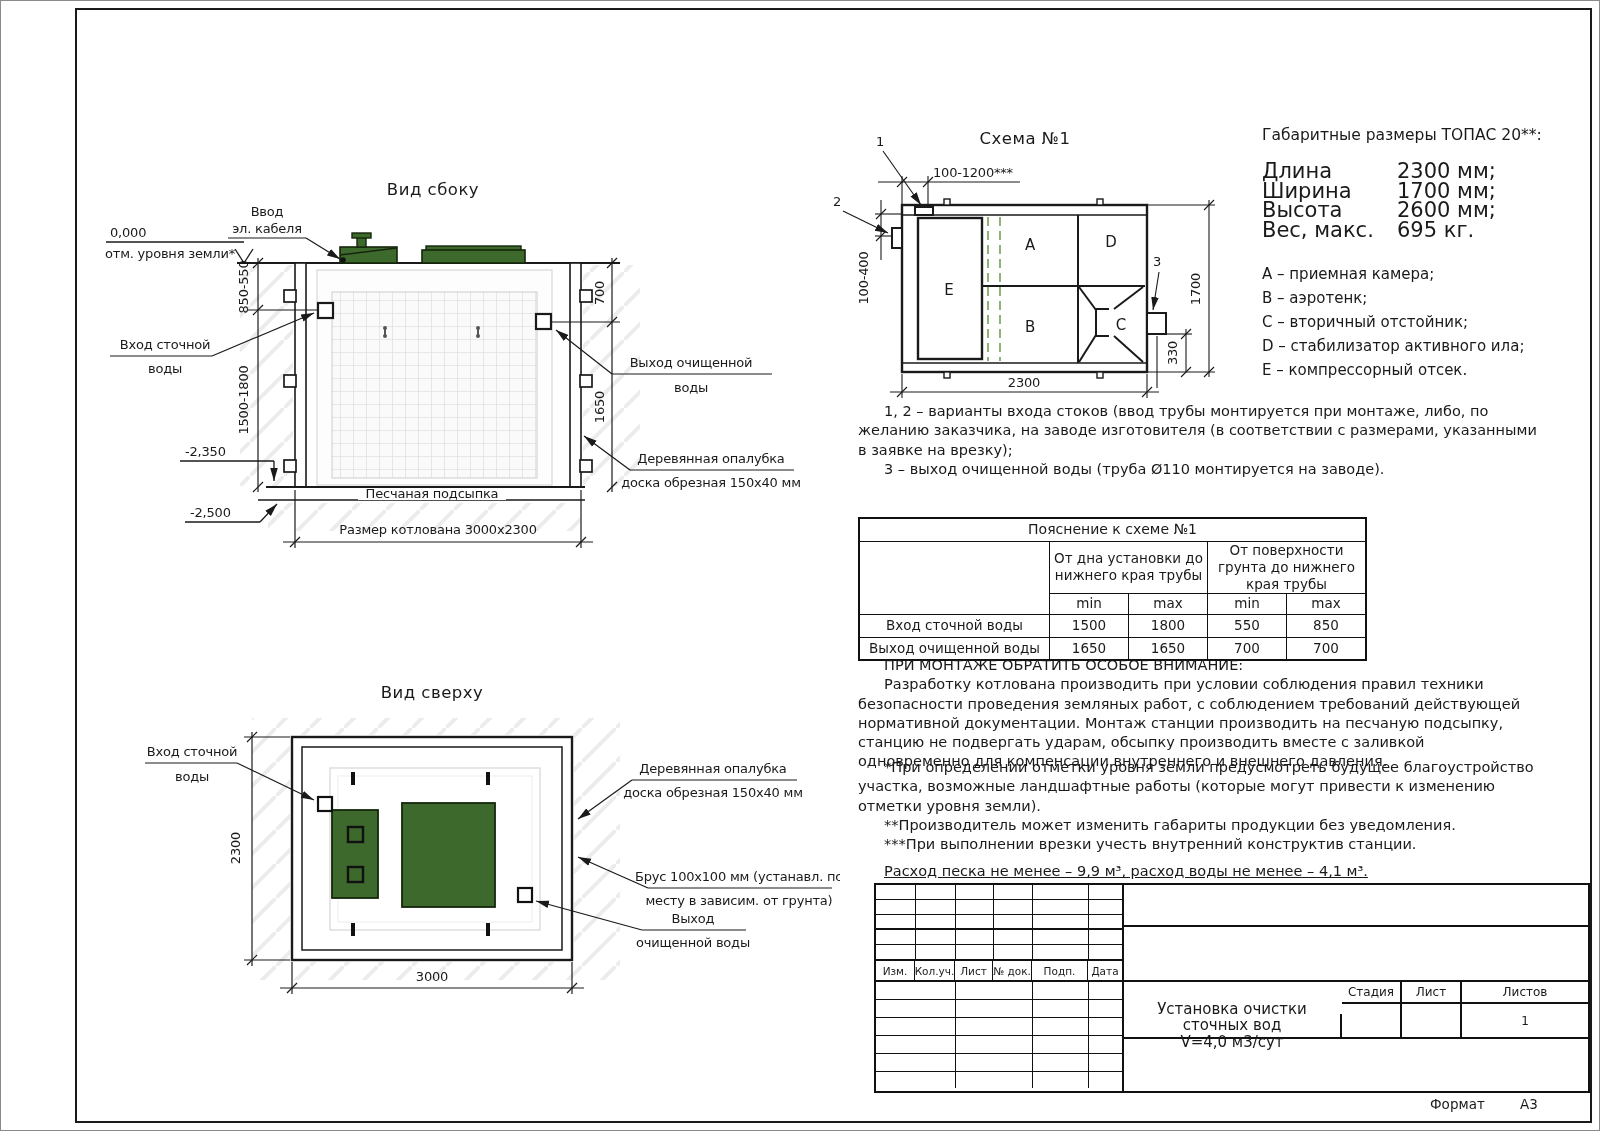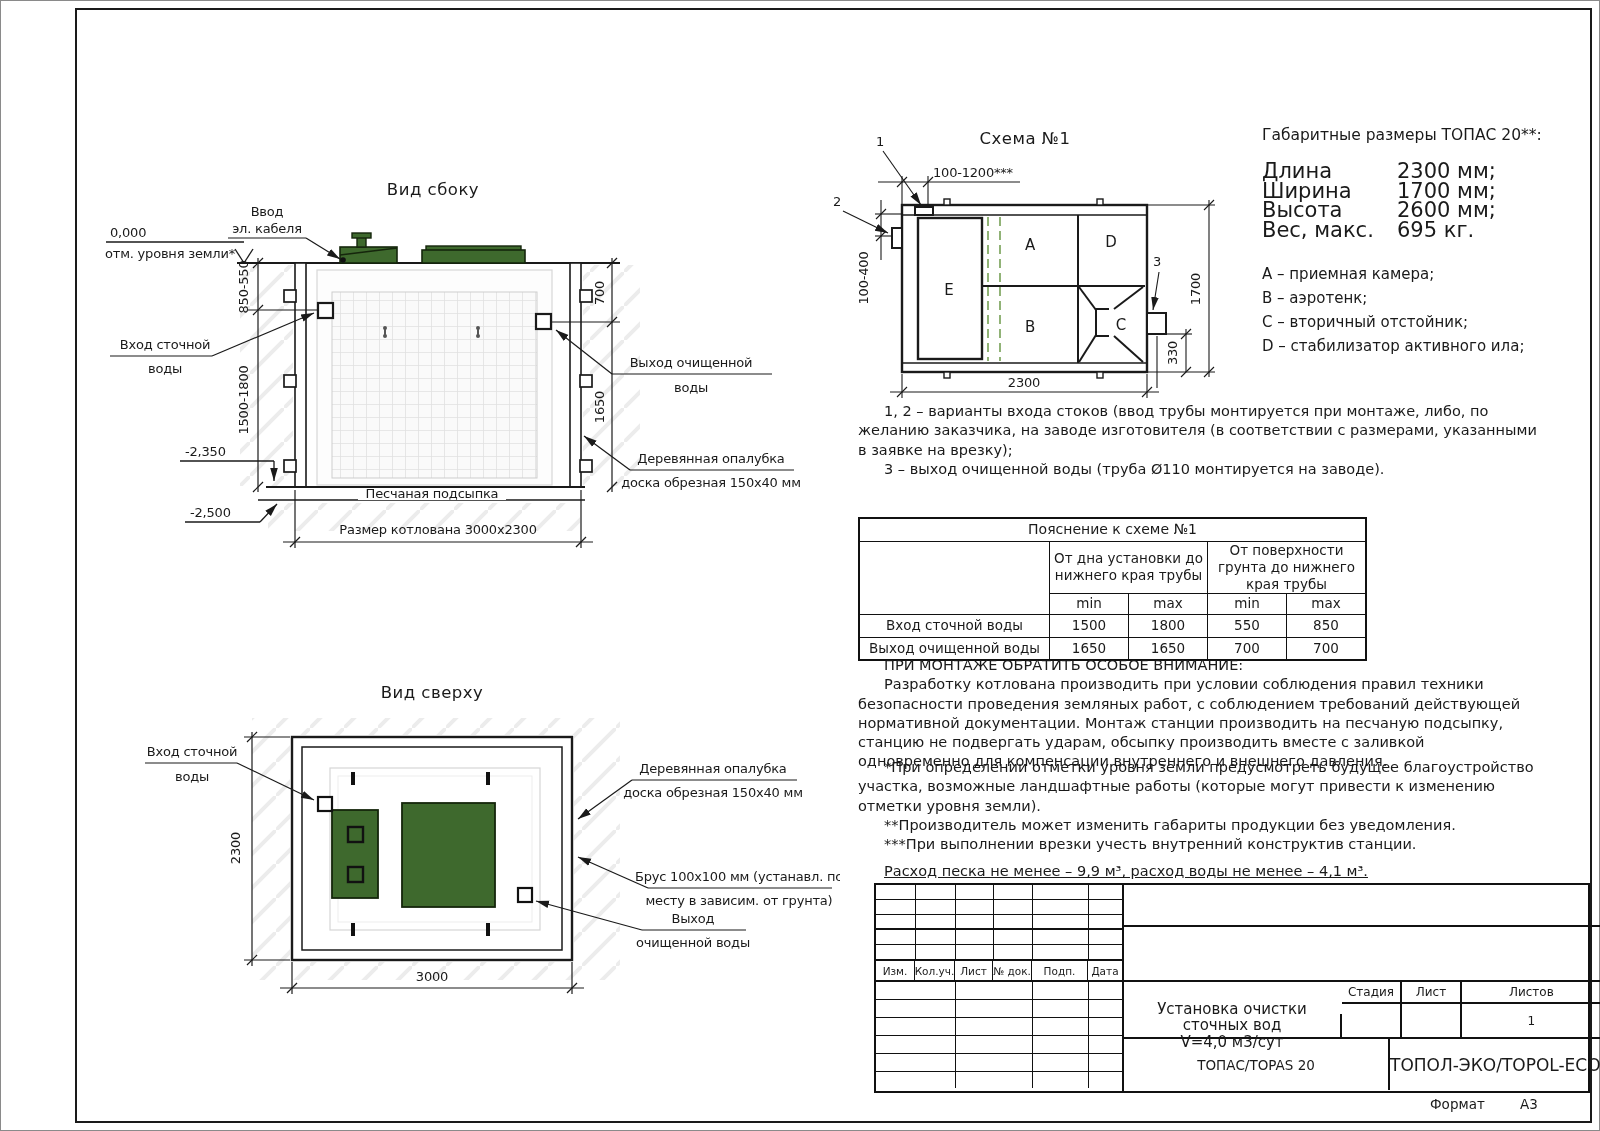--- a/index.html
+++ b/index.html
@@ -344,20 +344,21 @@
       </div>
     <div class="db-row">
         <span class="db-l">Вес, макс.</span>
         <span>695 кг.</span>
       </div>
     <div class="db-legend">
       <div>A – приемная камера;</div>
       <div>B – аэротенк;</div>
       <div>C – вторичный отстойник;</div>
       <div>D – стабилизатор активного ила;</div>
+      <div>E – компрессорный отсек.</div>
     </div>
   </div>
 
   <div class="txt" style="left:858px;top:402px;width:688px">
     <p>1, 2 – варианты входа стоков (ввод трубы монтируется при монтаже, либо, по желанию заказчика, на заводе изготовителя (в соответствии с размерами, указанными в заявке на врезку);</p>
     <p>3 – выход очищенной воды (труба Ø110 монтируется на заводе).</p>
   </div>
 
   <table id="exp-table">
     <tbody>
@@ -453,22 +454,18 @@
             <span class="sc2">Лист</span>
             <span class="sc3">Листов</span>
           </div>
           <div class="sr-sub-v">
             <span class="sc1"></span>
             <span class="sc2"></span>
             <span class="sc3">1</span>
           </div>
         </div>
       </div>
-      <div class="sr-rowD">
-        <div class="sr-model">ТОПАС/TOPAS 20</div>
-        <div class="sr-company">ТОПОЛ-ЭКО/TOPOL-ECO</div>
-      </div>
     </div>
   </div>
 
   <div class="fmt" style="left:1430px;top:1096px">Формат</div>
   <div class="fmt" style="left:1520px;top:1096px">А3</div>
 </div>
 
 </body></html>

